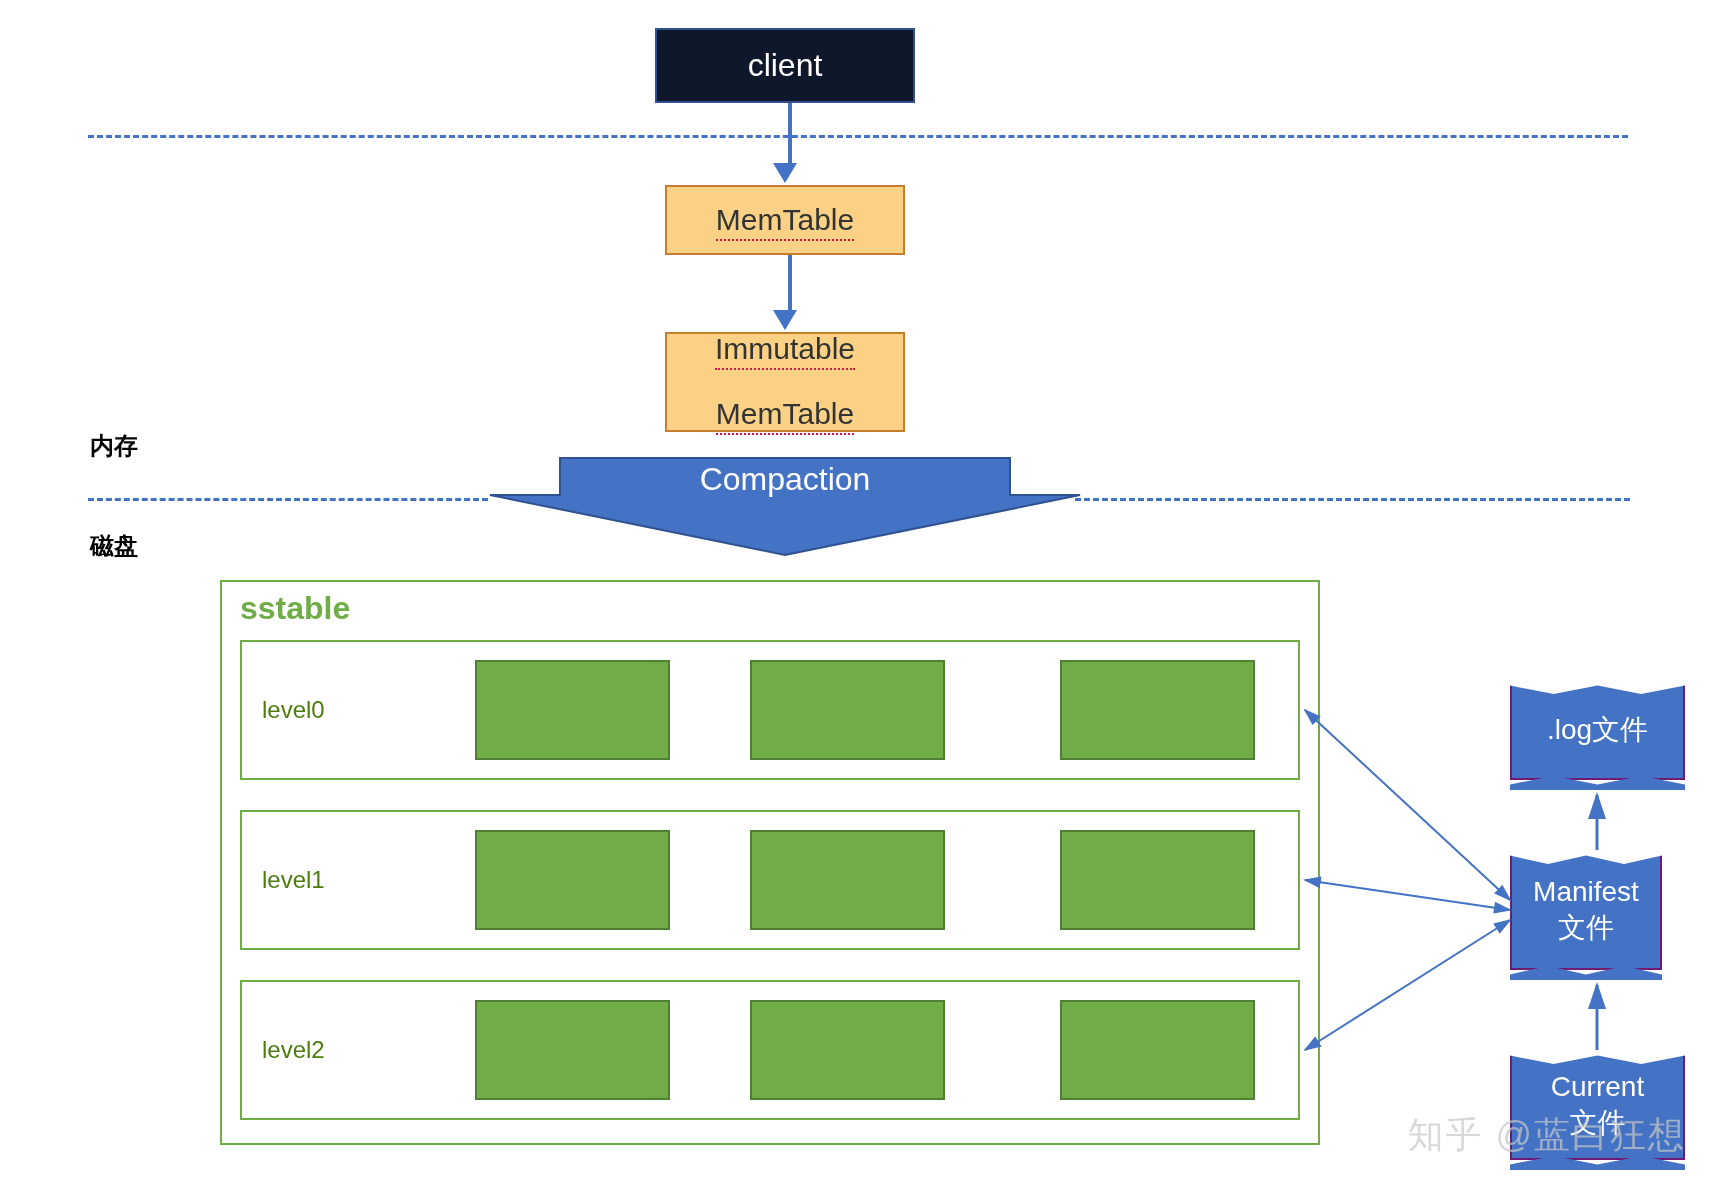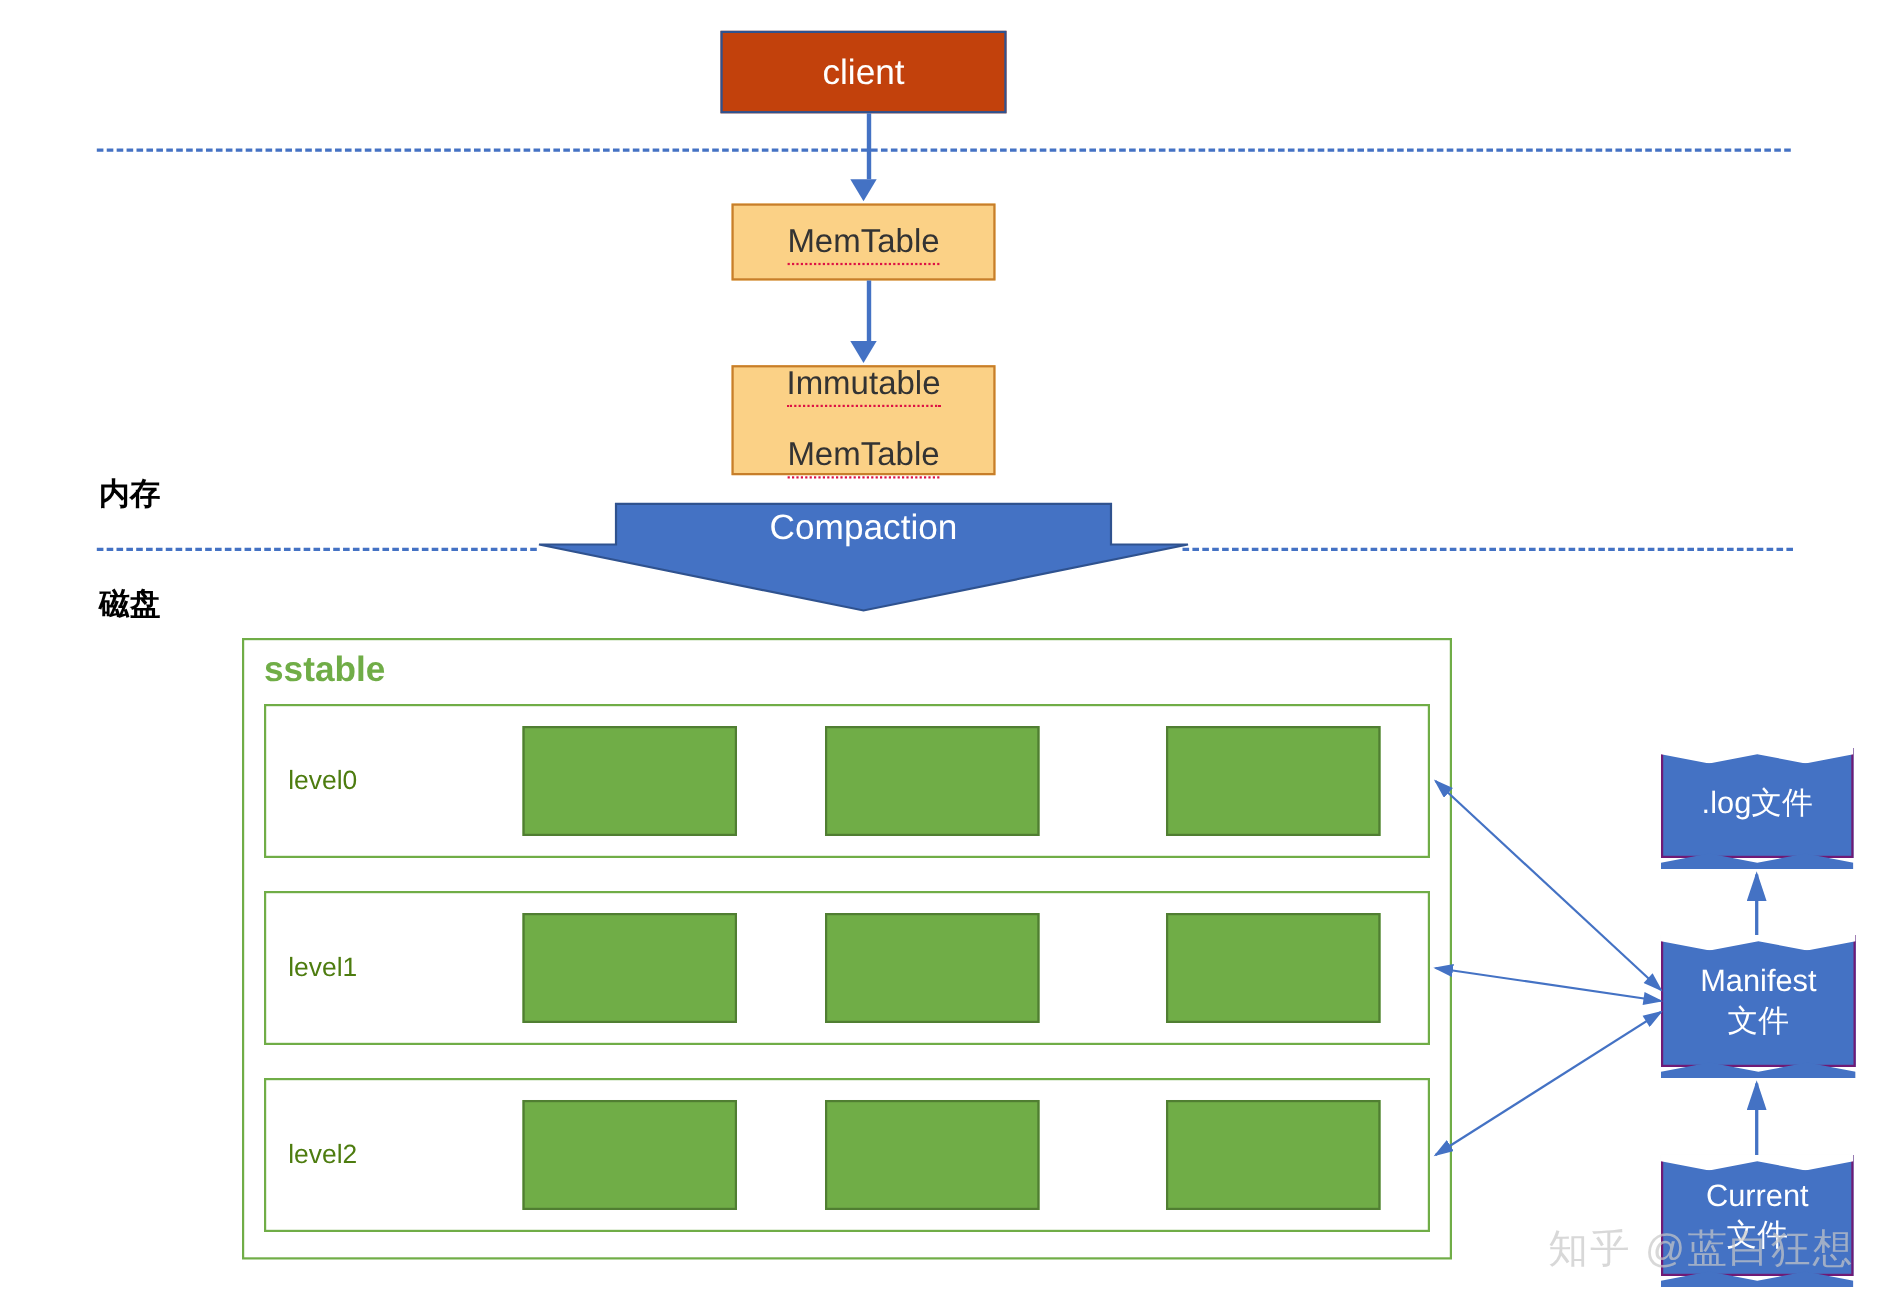--- a/index.html
+++ b/index.html
@@ -1,22 +1,22 @@
 <!DOCTYPE html>
 <html><head>
 <meta charset="utf-8">
 <style>
   * { box-sizing: border-box; margin: 0; padding: 0; }
   body { width: 1716px; height: 1180px; position: relative; font-family: Arial, "Microsoft YaHei", sans-serif; background: #fff; overflow: hidden; }
   .box { position: absolute; display: flex; align-items: center; justify-content: center; text-align: center; }
-  .blue-box { background: #c2410c; border: 2px solid #2f528f; color: #fff; font-size: 32px; }
+  .blue-box { background: #0f172a; border: 2px solid #2f528f; color: #fff; font-size: 32px; }
   .yellow-box { background: #fbd186; border: 2px solid #c77e2a; color: #333; font-size: 30px; line-height: 1.3; }
   .yellow-box span { border-bottom: 2px dotted #d14; }
   .dashed-line { position: absolute; border-top: 3px dashed #4472c4; }
-  .label { position: absolute; font-size: 28px; color: #000; font-weight: bold; }
+  .label { position: absolute; font-size: 24px; color: #000; font-weight: bold; }
   .arrow-down { position: absolute; }
   .arrow-down .shaft { width: 4px; background: #4472c4; margin: 0 auto; }
   .arrow-down .head { width: 0; height: 0; border-left: 12px solid transparent; border-right: 12px solid transparent; border-top: 20px solid #4472c4; margin-left: -10px; }
   .sstable-box { position: absolute; border: 2px solid #70ad47; }
   .sstable-title { position: absolute; font-size: 32px; color: #70ad47; font-weight: bold; }
   .level-box { position: absolute; border: 2px solid #70ad47; display: flex; align-items: center; }
   .level-label { font-size: 24px; color: #4d7c0f; margin-left: 20px; }
   .green-block { position: absolute; background: #70ad47; border: 2px solid #507e32; }
   .doc-shape { position: absolute; background: #4472c4; border: 2px solid #701a75; color: #fff; font-size: 28px; display: flex; align-items: center; justify-content: center; text-align: center; line-height: 1.3; }
   .doc-shape::before { content: ""; position: absolute; top: -2px; left: -2px; right: -2px; height: 14px; background: #fff; clip-path: polygon(0 0, 100% 0, 100% 40%, 75% 100%, 50% 40%, 25% 100%, 0 40%); border-bottom: none; }
@@ -85,21 +85,21 @@
   <span class="level-label">level2</span>
 </div>
 <div class="green-block" style="left:475px; top:1000px; width:195px; height:100px;"></div>
 <div class="green-block" style="left:750px; top:1000px; width:195px; height:100px;"></div>
 <div class="green-block" style="left:1060px; top:1000px; width:195px; height:100px;"></div>
 
 <div class="doc-shape" style="left:1510px; top:680px; width:175px; height:100px;">
   <span>.log文件</span>
 </div>
 
-<div class="doc-shape" style="left:1510px; top:850px; width:177px; height:120px; flex-direction:column;">
+<div class="doc-shape" style="left:1510px; top:850px; width:152px; height:120px; flex-direction:column;">
   <div><span>Manifest</span></div>
   <div><span>文件</span></div>
 </div>
 
 <div class="doc-shape" style="left:1510px; top:1050px; width:175px; height:110px; flex-direction:column;">
   <div><span>Current</span></div>
   <div><span>文件</span></div>
 </div>
 
 <svg class="conn">

